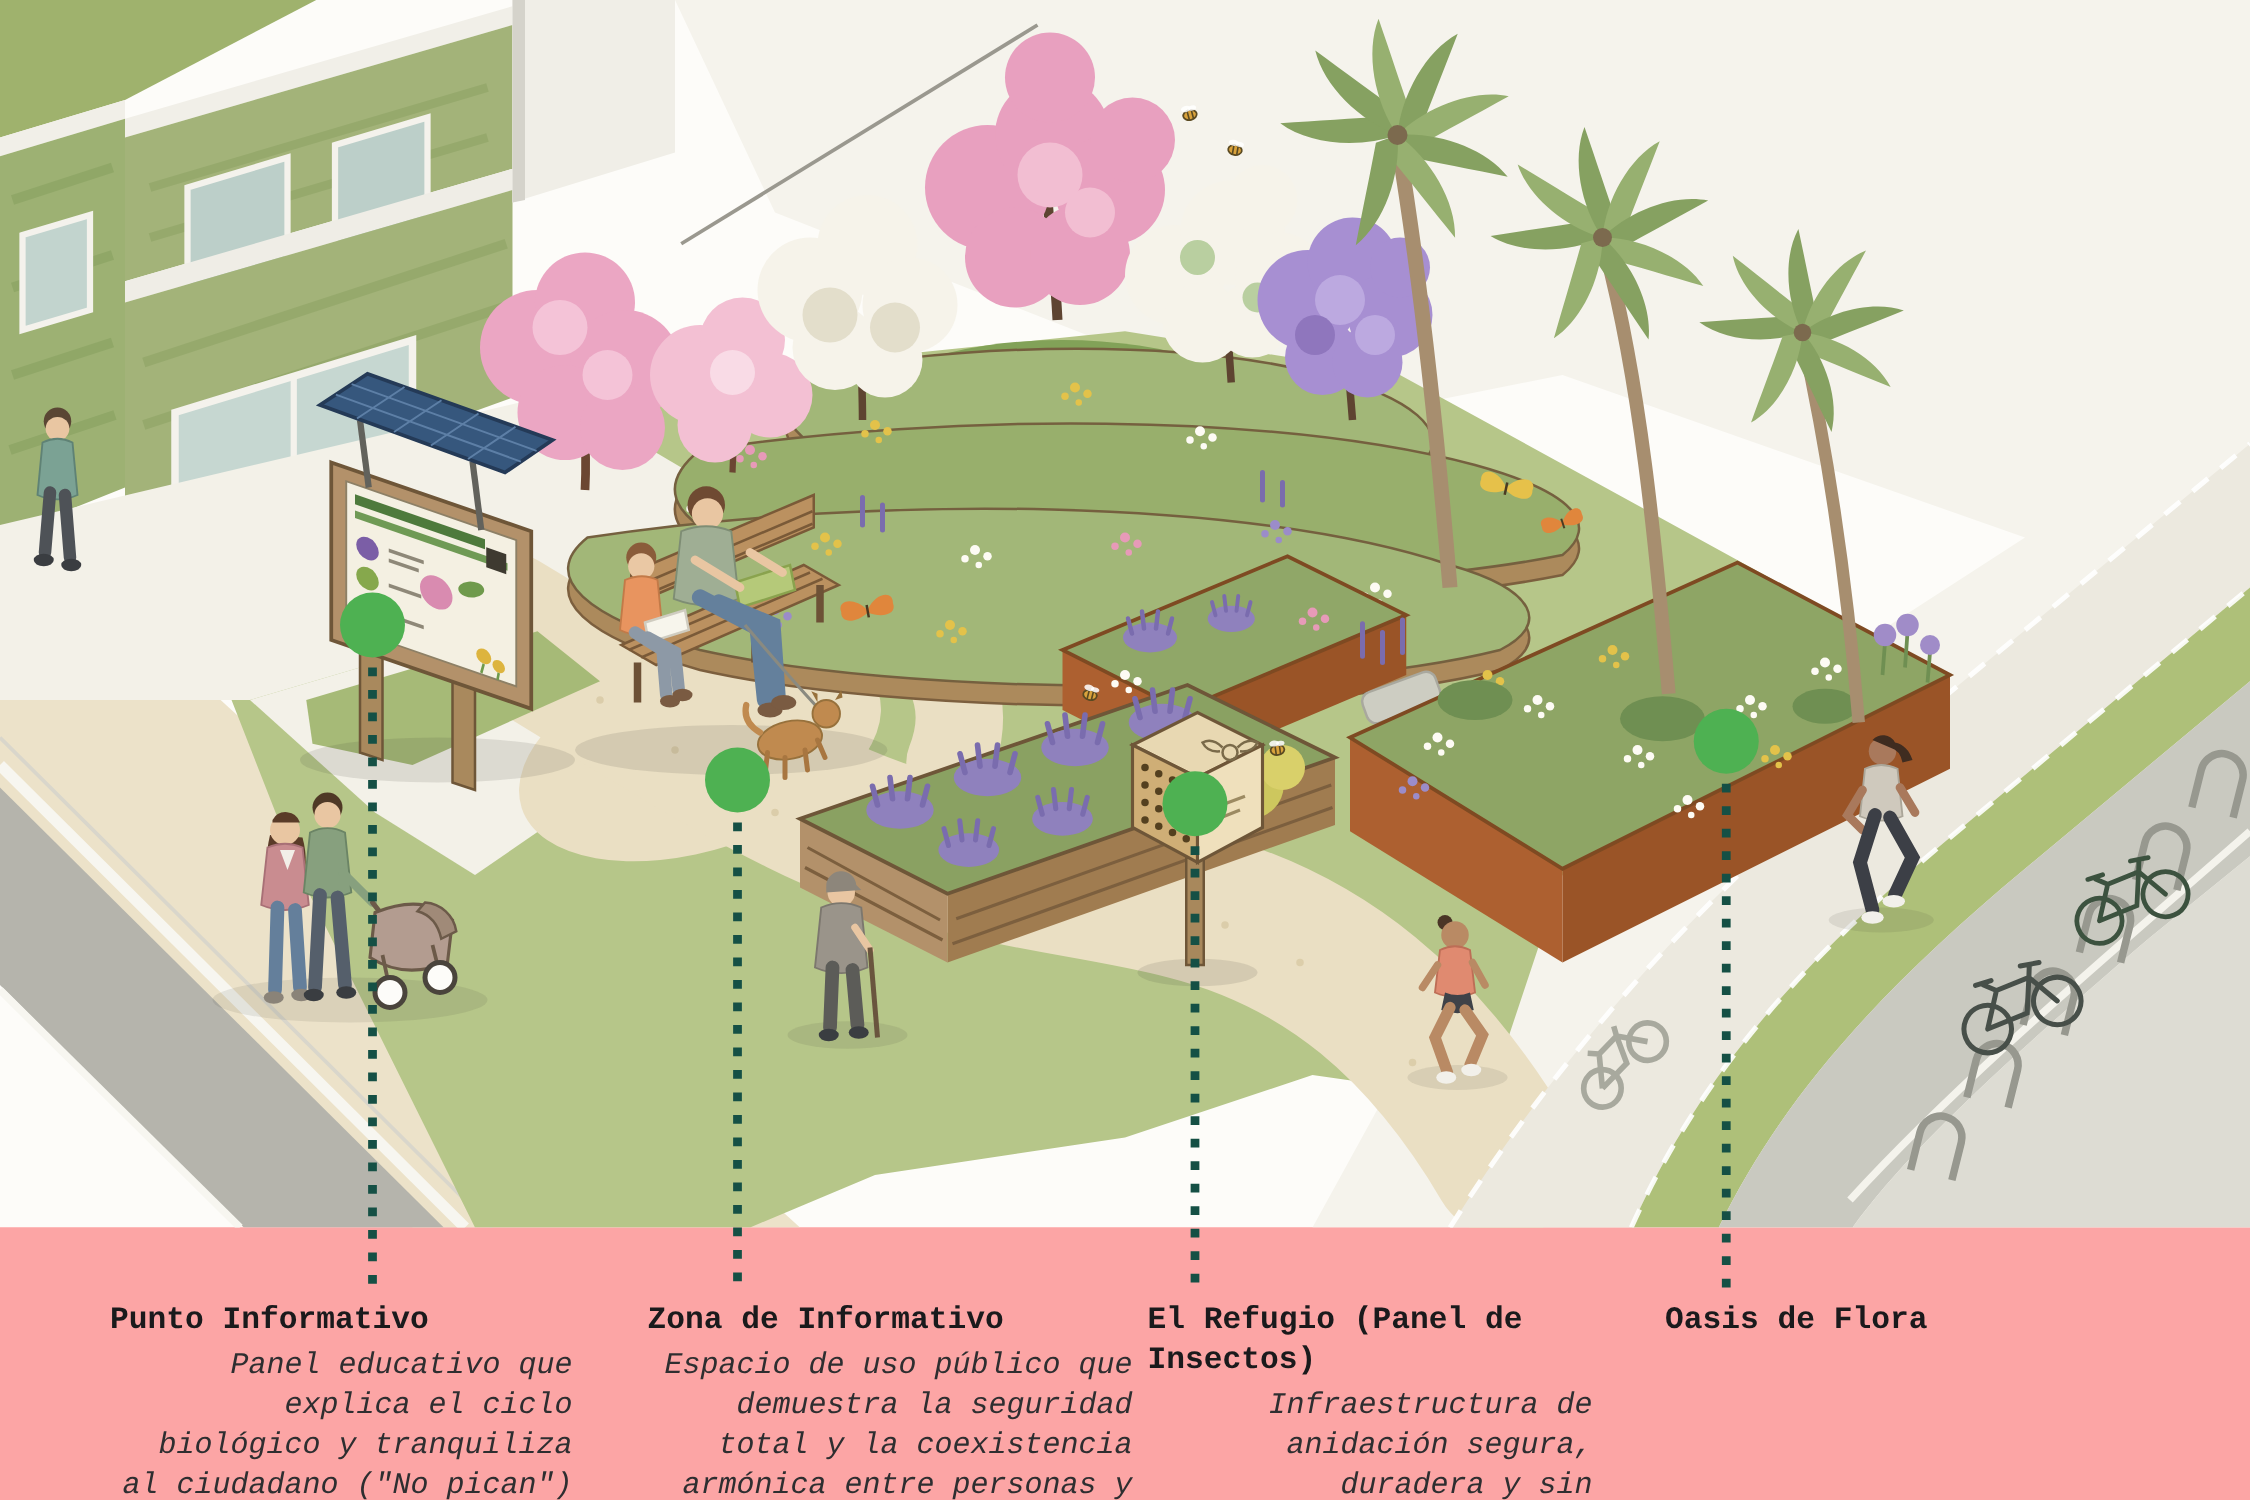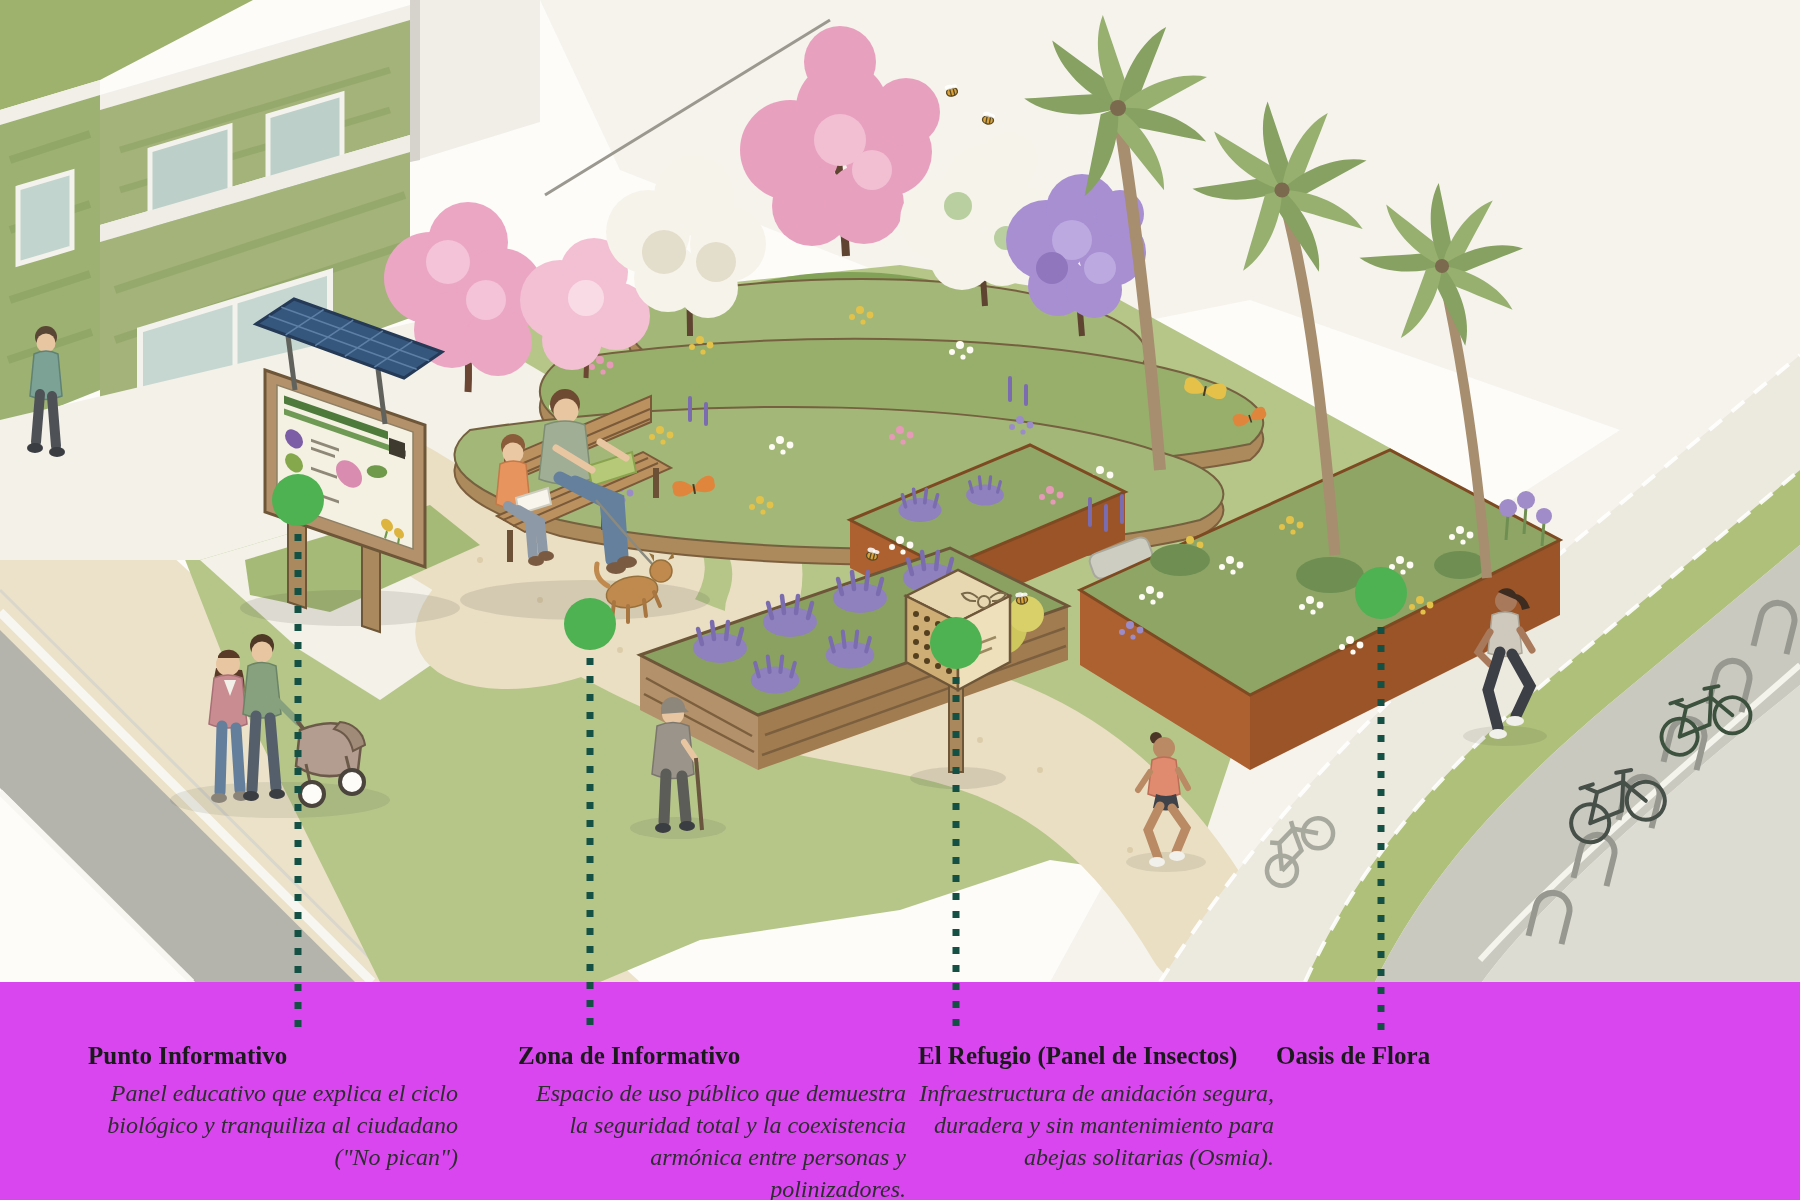--- a/index.html
+++ b/index.html
@@ -1,17 +1,17 @@
 <!DOCTYPE html>
 <html><head>
 <meta charset="utf-8">
 <style>
   html,body{margin:0;padding:0;background:#fff;}
-  .stage{position:relative;width:1800px;height:1200px;background:#d946ef;overflow:hidden;
-         font-family:Liberation Serif, serif;}
+  .stage{position:relative;width:1800px;height:1200px;background:#fca5a5;overflow:hidden;
+         font-family:Liberation Mono, monospace;}
   .stage svg{position:absolute;left:0;top:0;display:block;}
   .legend{position:absolute;left:0;top:0;width:1800px;height:1200px;pointer-events:none;}
   .callout{position:absolute;top:1040px;}
   .callout h3{margin:0;font-size:25px;line-height:32px;font-weight:bold;color:#1A1A1C;}
   .callout p{margin:5px 0 0 0;font-size:24px;line-height:32px;font-style:italic;color:#2E2E30;text-align:right;}
 </style>
 </head>
 <body>
 
 <div class="stage">
@@ -561,18 +561,18 @@
     <p>Panel educativo que explica el ciclo biológico y tranquiliza al ciudadano ("No pican")</p>
   </div>
   <div class="callout" style="left:518px;width:388px">
     <h3>Zona de Informativo</h3>
     <p>Espacio de uso público que demuestra la seguridad total y la coexistencia armónica entre personas y polinizadores.</p>
   </div>
   <div class="callout" style="left:918px;width:356px">
     <h3>El Refugio (Panel de Insectos)</h3>
     <p>Infraestructura de anidación segura, duradera y sin mantenimiento para abejas solitarias (Osmia).</p>
   </div>
-  <div class="callout" style="left:1276px;width:432px">
+  <div class="callout" style="left:1332px;width:432px">
     <h3>Oasis de Flora</h3>
   </div>
 </div>
 
 </div>
 
 </body></html>

